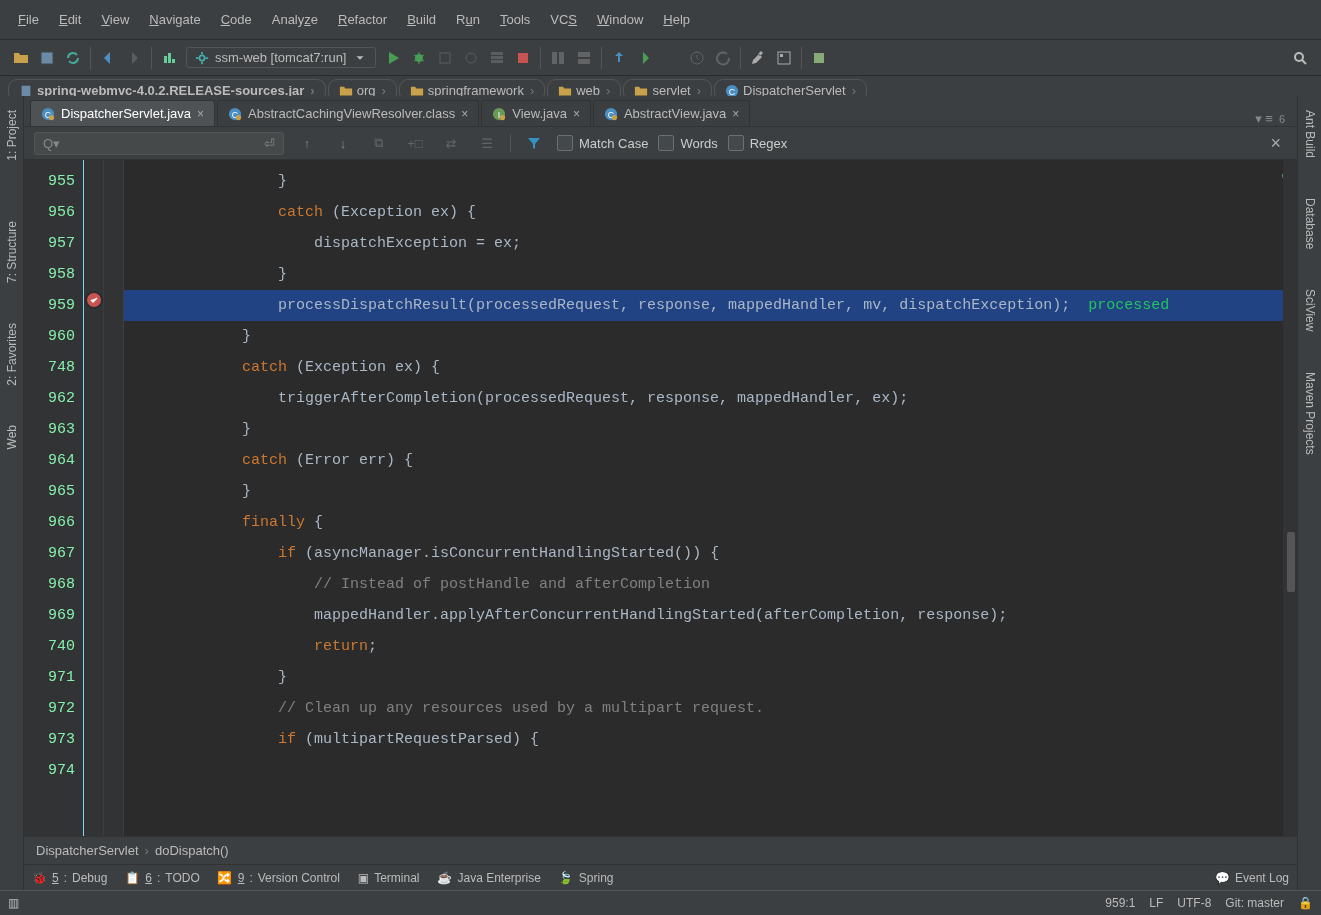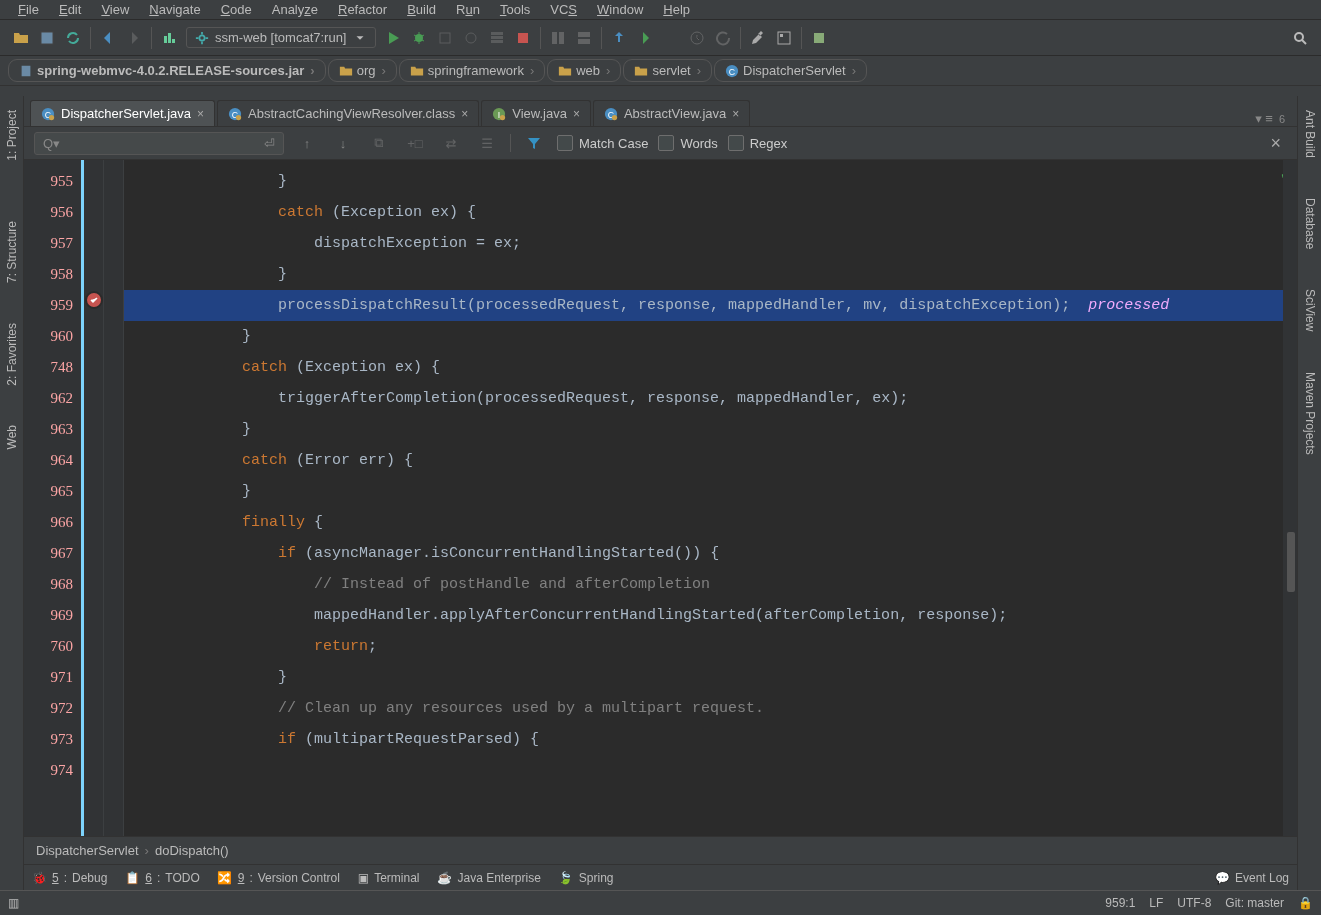--- a/index.html
+++ b/index.html
@@ -1,17 +1,17 @@
 <!DOCTYPE html>
 <html><head>
 <meta charset="utf-8">
 <style>
 * { margin:0; padding:0; box-sizing:border-box; }
 body { font-family:"Segoe UI",Arial,sans-serif; background:#3c3f41; color:#bbb; font-size:13px; overflow:hidden; width:1321px; height:915px; position:relative; }
-.menubar { height:20px; display:flex; align-items:center; padding:0 8px; background:#3c3f41; border-bottom:1px solid #2b2b2b; }
+.menubar { height:40px; display:flex; align-items:center; padding:0 8px; background:#3c3f41; border-bottom:1px solid #2b2b2b; }
 .menubar span { padding:4px 10px; color:#bbb; cursor:pointer; }
 .menubar span u { text-decoration:underline; }
 .toolbar { height:36px; display:flex; align-items:center; padding:0 8px; background:#3c3f41; border-bottom:1px solid #2b2b2b; }
 .toolbar .sep { width:1px; height:22px; background:#555; margin:0 4px; }
 .tbtn { width:26px; height:26px; display:flex; align-items:center; justify-content:center; color:#9b9b9b; cursor:pointer; }
 .tbtn svg { width:16px; height:16px; }
 .run-combo { display:flex; align-items:center; gap:6px; background:#3c3f41; border:1px solid #555; padding:2px 8px; border-radius:3px; color:#bbb; margin:0 4px; }
 .breadcrumb { height:30px; display:flex; align-items:center; padding:0 8px; background:#3c3f41; border-bottom:1px solid #323232; }
 .crumb { display:flex; align-items:center; gap:4px; padding:3px 10px; border:1px solid #555; border-radius:9px; margin-right:2px; color:#bbb; cursor:pointer; font-size:13px; }
 .crumb.first { font-weight:600; }
@@ -28,33 +28,33 @@
 .tabbar .spacer { flex:1; }
 .tabbar .opts { display:flex; align-items:center; gap:6px; color:#888; padding:0 6px; }
 .searchbar { height:34px; display:flex; align-items:center; gap:10px; padding:0 10px; background:#3c3f41; border-top:1px solid #323232; border-bottom:1px solid #323232; }
 .searchfield { display:flex; align-items:center; gap:6px; background:#45494a; border:1px solid #555; border-radius:3px; padding:3px 8px; min-width:250px; }
 .searchfield input { background:transparent; border:none; outline:none; color:#ccc; font-size:13px; flex:1; }
 .sbtn { width:26px; height:26px; display:flex; align-items:center; justify-content:center; color:#888; }
 .cb { display:flex; align-items:center; gap:6px; color:#ccc; cursor:pointer; }
 .cb .box { width:16px; height:16px; border:1px solid #6e6e6e; border-radius:2px; background:#43494a; }
 .closeX { margin-left:auto; font-size:18px; color:#aaa; cursor:pointer; padding:0 6px; }
 .editor { flex:1; display:flex; background:#2b2b2b; font-family:Consolas,"Courier New",monospace; font-size:15px; overflow:hidden; position:relative; }
-.gutter-ln { width:60px; background:#313335; text-align:right; padding:6px 8px 6px 4px; color:#fca5a5; border-right:3px solid #7dd3fc;font-family:Liberation Serif, serif; }
+.gutter-ln { width:60px; background:#313335; text-align:right; padding:6px 8px 6px 4px; color:#86efac; border-right:1px solid #7dd3fc; }
 .gutter-mk { width:20px; background:#313335; border-right:1px solid #3c3f41; position:relative; }
 .gutter-fold { width:20px; background:#313335; border-right:1px solid #3c3f41; }
 .code { flex:1; padding:6px 0; position:relative; overflow:hidden; }
 .line { height:31px; line-height:31px; white-space:pre; padding-left:10px; }
 .ln { height:31px; line-height:31px; }
 .mk { height:31px; display:flex; align-items:center; justify-content:center; }
 .hl { background:#214283; }
 .kw { color:#cc7832; }
 .cmt { color:#808080; }
 .txt { color:#a9b7c6; }
 .pun { color:#a9b7c6; }
-.str-hint { color:#f0abfc; font-style:italic; }
+.str-hint { color:#22c55e; }
 .green-check { position:absolute; right:6px; top:4px; color:#499c54; font-size:16px; }
 .crumb-path { height:28px; display:flex; align-items:center; padding:0 12px; background:#3c3f41; border-top:1px solid #323232; color:#bbb; gap:6px; }
 .crumb-path .sep2 { color:#777; }
 .statusbar { position:absolute; left:0; right:0; bottom:0; height:25px; background:#3c3f41; border-top:1px solid #555; display:flex; align-items:center; padding:0 8px; gap:14px; font-size:12px; color:#bbb; }
 .statusbar .flex { flex:1; }
 .toolwin-bar { height:26px; display:flex; align-items:center; padding:0 8px; gap:18px; background:#3c3f41; border-top:1px solid #323232; font-size:12px; color:#bbb; }
 .toolwin-bar .item { display:flex; align-items:center; gap:5px; cursor:pointer; }
 .toolwin-bar .flex { flex:1; }
 .diag-badge { width:18px; height:18px; border-radius:50%; background:#c75450; border:2px solid #2b2b2b; display:inline-flex; align-items:center; justify-content:center; }
 .diag-badge svg { width:10px; height:10px; }
@@ -389,21 +389,21 @@
         <div class="ln">960</div>
         <div class="ln">748</div>
         <div class="ln">962</div>
         <div class="ln">963</div>
         <div class="ln">964</div>
         <div class="ln">965</div>
         <div class="ln">966</div>
         <div class="ln">967</div>
         <div class="ln">968</div>
         <div class="ln">969</div>
-        <div class="ln">760</div>
+        <div class="ln">740</div>
         <div class="ln">971</div>
         <div class="ln">972</div>
         <div class="ln">973</div>
         <div class="ln">974</div>
       </div>
     <div class="gutter-mk" id="gut-mk">
         <div class="mk"></div>
         <div class="mk"></div>
         <div class="mk"></div>
         <div class="mk"></div>

